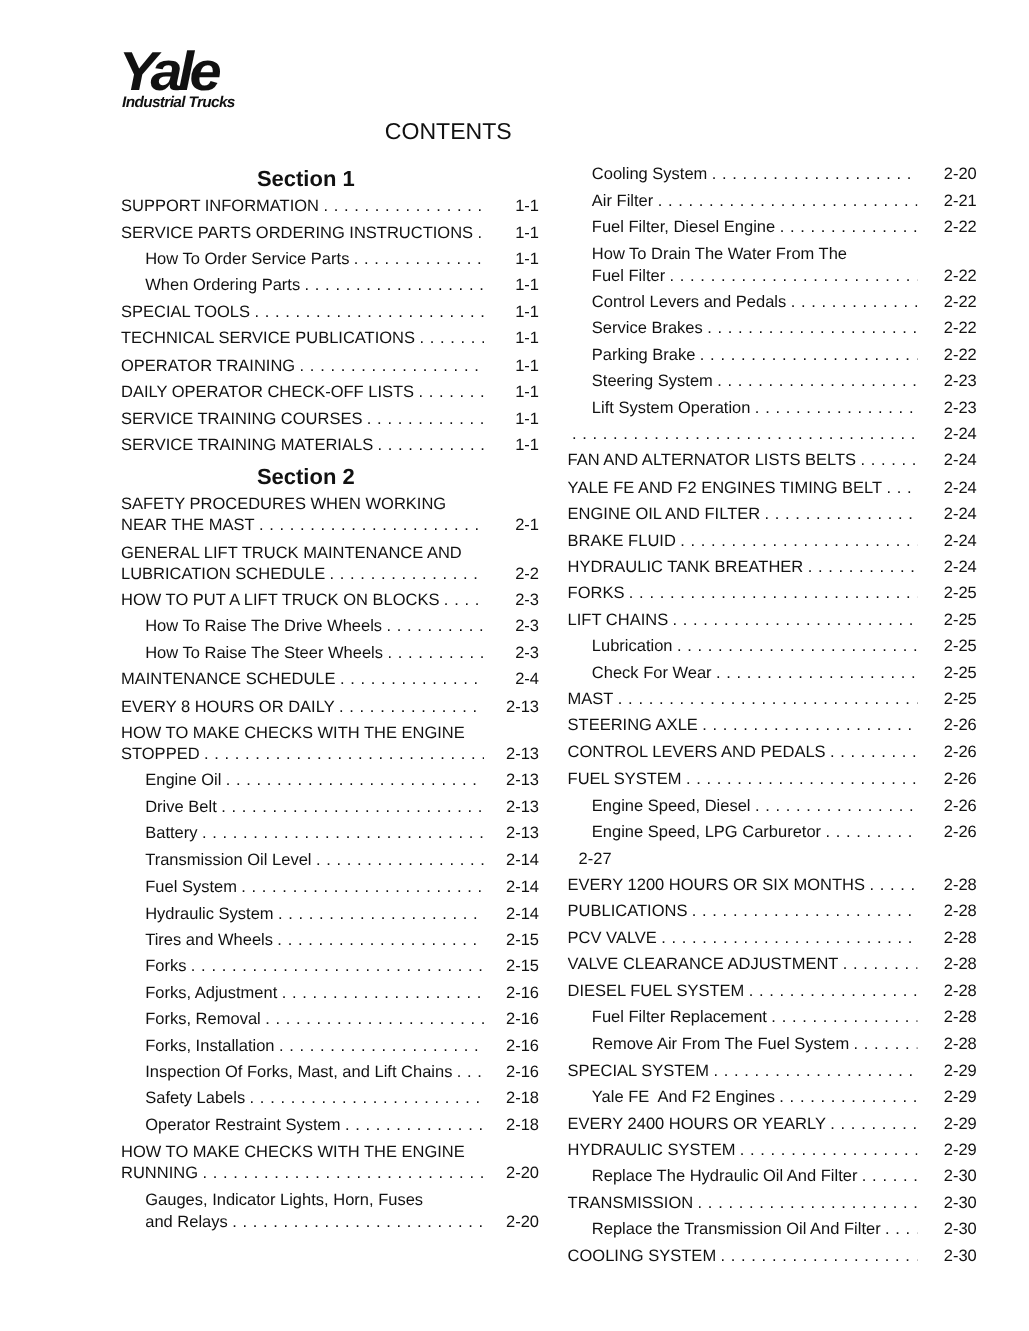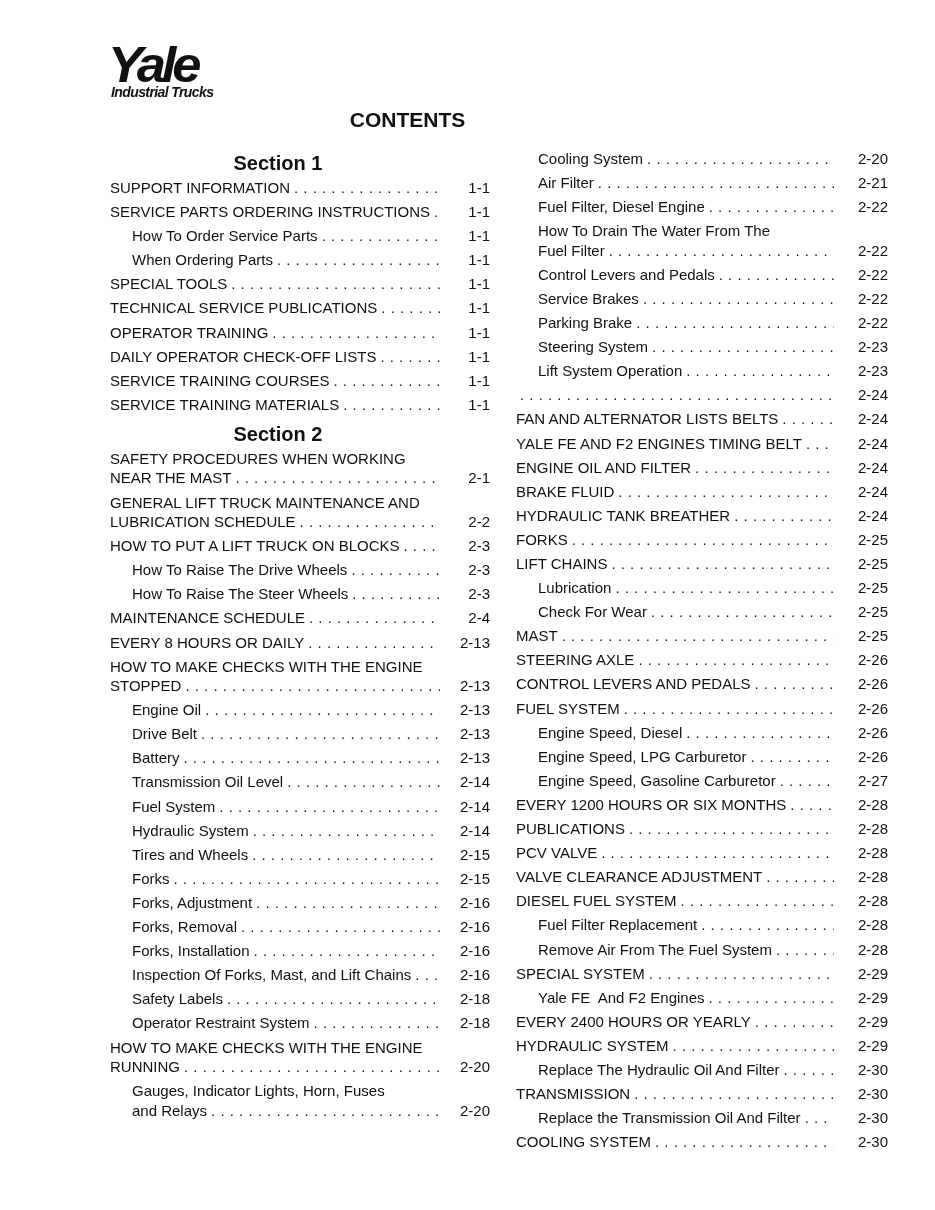--- a/index.html
+++ b/index.html
@@ -1,20 +1,20 @@
 <!DOCTYPE html>
 <html><head>
 <meta charset="utf-8">
 <style>
   html, body { margin:0; padding:0; background:#ffffff; }
   body { width:935px; height:1210px; position:relative; overflow:hidden; font-family:"Liberation Sans", sans-serif; color:#111; }
   .logo { position:absolute; left:108px; top:44px; }
   .logo-main { font-family:"Liberation Sans", sans-serif; font-weight:900; font-style:italic; font-size:50px; letter-spacing:-4px; line-height:42px; transform:scaleX(1.05); transform-origin:left; }
   .logo-sub { font-family:"Liberation Sans", sans-serif; font-weight:bold; font-style:italic; font-size:14px; letter-spacing:-0.6px; margin-top:-2px; margin-left:3px; }
-  .title { position:absolute; left:0; width:743px; top:108px; text-align:center; font-weight:bold; font-size:21px; padding-left:72px; box-sizing:border-box; }
+  .title { position:absolute; left:0; width:743px; top:108px; text-align:center; font-weight:normal; font-size:21px; padding-left:72px; box-sizing:border-box; }
   .col { position:absolute; top:148px; }
   .col.left { left:110px; width:380px; }
   .col.right { left:516px; width:372px; }
   .section-heading { text-align:center; font-weight:bold; font-size:20px; height:30px; line-height:30px; margin-right:44px; }
   .entry { display:flex; align-items:flex-end; font-size:15px; line-height:19.5px; margin-bottom:4.6px; }
   .entry .txt { flex:1; display:flex; align-items:flex-end; overflow:hidden; white-space:nowrap; }
   .entry .lbl { white-space:pre-wrap; }
   .entry .dots { flex:1; overflow:hidden; white-space:nowrap; letter-spacing:3.2px; padding-left:4px; margin-right:14px; }
   .entry .dots::after { content:". . . . . . . . . . . . . . . . . . . . . . . . . . . . . . . . . . . . . . . . . . . . . . . . . . . . . . . . . . . ."; letter-spacing:0.5px; }
   .entry .pg { width:36px; text-align:right; flex:none; }
@@ -470,24 +470,20 @@
         <span class="pg">2-26</span>
       </div>
       <div class="entry sub">
         <div class="txt">
           <span class="lbl">Engine Speed, LPG Carburetor</span>
           <span class="dots"></span>
         </div>
         <span class="pg">2-26</span>
       </div>
       <div class="entry sub">
-        <div class="txt">
-          <span class="lbl">Engine Speed, Gasoline Carburetor</span>
-          <span class="dots"></span>
-        </div>
         <span class="pg">2-27</span>
       </div>
       <div class="entry">
         <div class="txt">
           <span class="lbl">EVERY 1200 HOURS OR SIX MONTHS</span>
           <span class="dots"></span>
         </div>
         <span class="pg">2-28</span>
       </div>
       <div class="entry">

